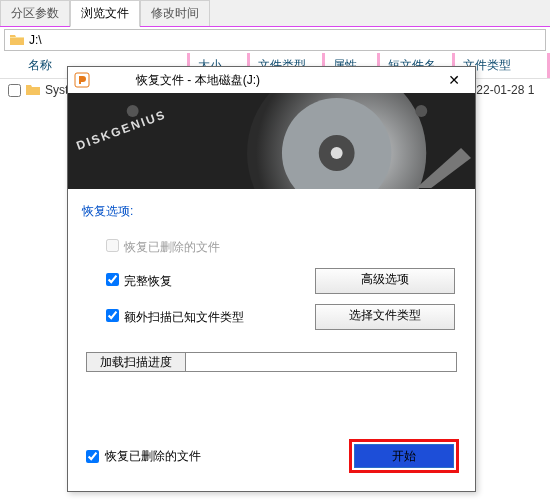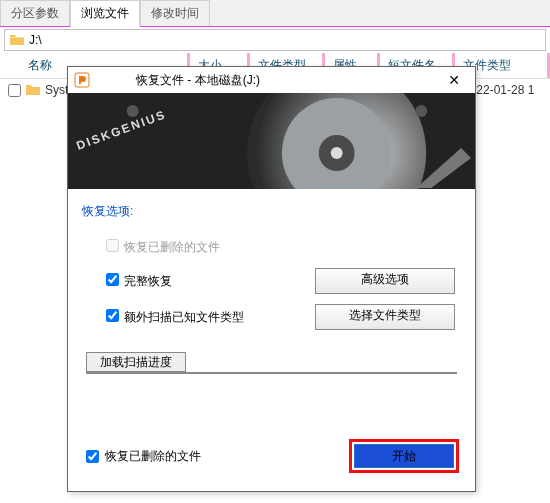--- a/index.html
+++ b/index.html
@@ -49,21 +49,21 @@
 
     .optlabel { color:#0050c8; padding:14px 12px 6px 14px; }
 
     .opts { padding:0 20px 0 38px; }
     .optrow { display:flex; align-items:center; margin:10px 0; min-height:22px; }
     .optrow .ck { width:18px; }
     .optrow .lbl { flex:1; color:#000; }
     .optrow .lbl.disabled { color:#9e9e9e; }
     .btn { width:140px; height:26px; border:1px solid #888; background:linear-gradient(#fdfdfd,#e9e9e9); text-align:center; line-height:20px; cursor:pointer; color:#000; }
 
-    .progrow { display:flex; margin:12px 0 0 0; padding-left:18px;flex-direction:column; }
+    .progrow { display:flex; align-items:center; margin:12px 0 0 0; padding-left:18px; }
     .progrow .plabel { width:100px; height:20px; border:1px solid #888; background:#efefef; text-align:center; line-height:18px; color:#000; }
     .progrow .pbar { flex:1; height:20px; border:1px solid #888; border-left:none; background:#fff; margin-right:18px; }
 
     .footer { margin-top:auto; display:flex; align-items:center; padding:14px 16px 18px 18px; }
     .footer .ck { margin-right:6px; }
     .footer .lbl { flex:1; color:#000; }
     .startwrap { border:3px solid #e11; padding:2px; }
     .startbtn { width:100px; height:24px; border:1px solid #2a6fc9; background:#1d4ed8; text-align:center; line-height:22px; cursor:pointer; color:#000; }
 
     

